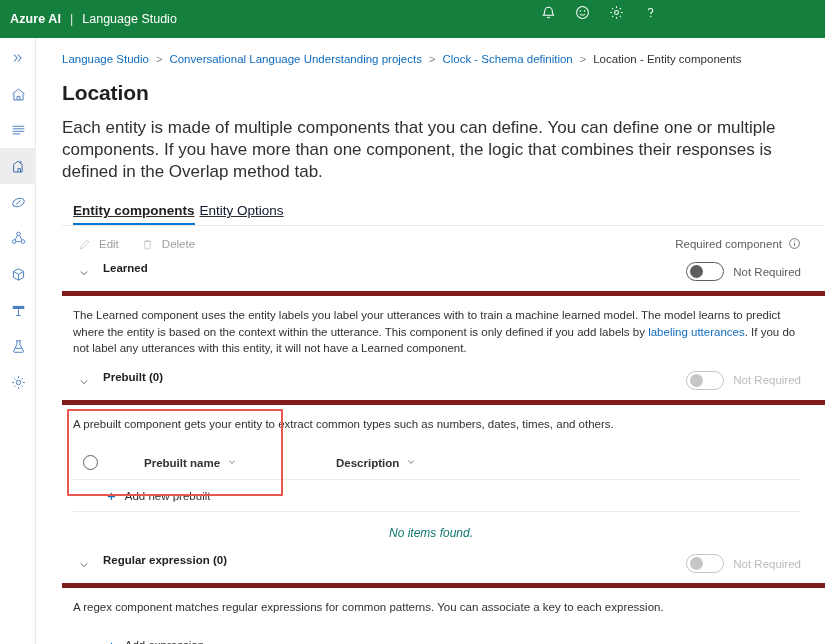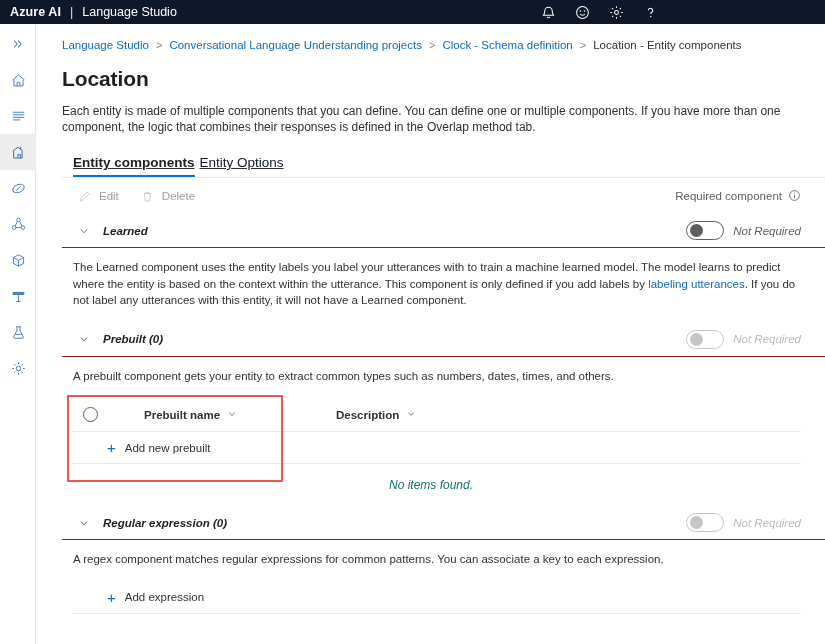--- a/index.html
+++ b/index.html
@@ -6,22 +6,22 @@
   html, body {
     width: 825px; height: 644px;
     font-family: "Liberation Sans", sans-serif;
     background: #ffffff;
     color: #323130;
     overflow: hidden;
   }
 
   
   .topbar {
-    height: 24px;
-    background: #0f172a;
+    height: 38px;
+    background: #15803d;
     display: flex;
     align-items: center;
     color: #ffffff;
     position: relative;
   }
   .topbar .brand {
     font-size: 12.5px;
     font-weight: 600;
     padding-left: 10px;
     letter-spacing: .1px;
@@ -108,22 +108,22 @@
 
   .page-title {
     font-size: 21px;
     font-weight: 600;
     color: #201f1e;
     margin-top: 13px;
     letter-spacing: -.1px;
   }
 
   .page-desc {
-    font-size: 12px;
-    line-height: 16px;
+    font-size: 17px;
+    line-height: 22px;
     color: #323130;
     margin-top: 12px;
     max-width: 765px;
   }
 
   
   .tabs {
     display: flex;
     margin-top: 20px;
     gap: 5px;
@@ -180,26 +180,25 @@
     display: flex;
     align-items: center;
     gap: 6px;
     font-size: 11.5px;
     color: #605e5c;
   }
 
   
   .section-head {
     display: flex;
-    align-items: center;
+    align-items: flex-start;
     height: 34px;
     padding-left: 11px;
     position: relative;
-    border-bottom: 1px solid #7f1d1d;
-    font-style: italic;
+    border-bottom: 5px solid #7f1d1d;
   }
   .chev {
     width: 22px; height: 22px;
     display: flex; align-items: center; justify-content: center;
     cursor: pointer;
     margin-right: 8px;
   }
   .section-title {
     font-size: 11.5px;
     font-weight: 700;

